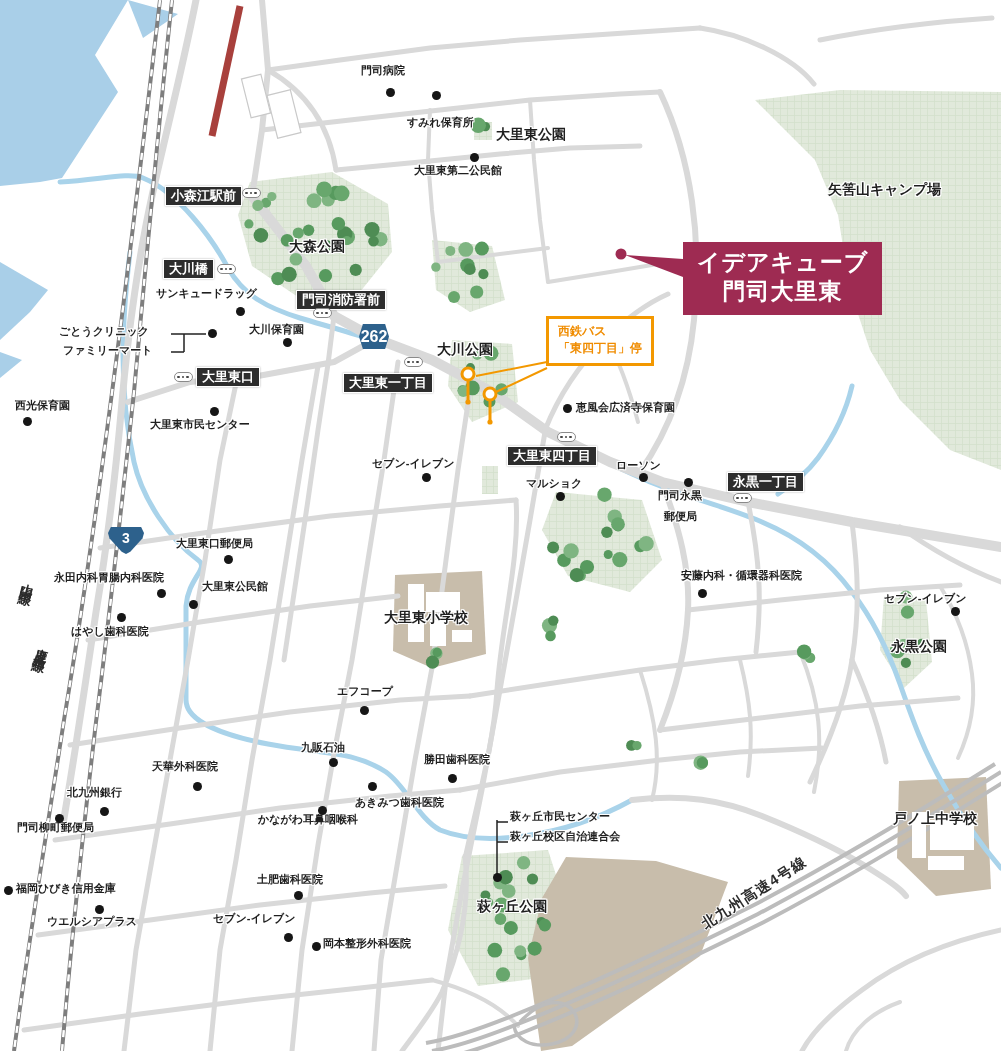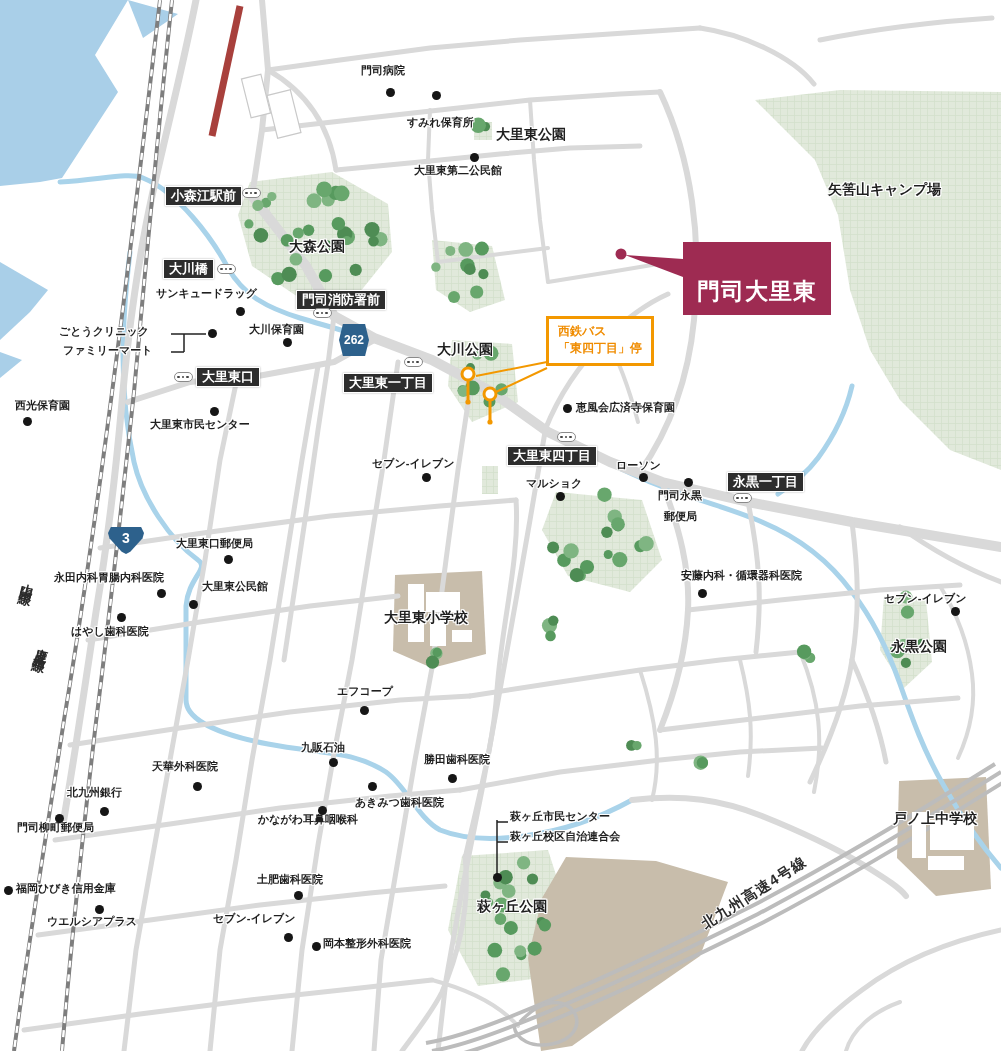--- a/index.html
+++ b/index.html
@@ -15,22 +15,22 @@
        padding:2px 5px 3px;border:1.5px solid #fff;white-space:nowrap;line-height:1;
        box-shadow:0 0 2px rgba(0,0,0,.3);}
   .dot{position:absolute;width:9px;height:9px;border-radius:50%;background:#161616;}
   .busstop{position:absolute;width:19px;height:10px;background:#fff;border:1px solid #8a8a8a;
        border-radius:5px;display:flex;align-items:center;justify-content:center;gap:2px;box-sizing:border-box;}
   .busstop i{width:2.5px;height:2.5px;background:#444;border-radius:50%;}
   .badge{position:absolute;background:#2d618c;color:#fff;font-weight:bold;
        display:flex;align-items:center;justify-content:center;}
   .badge.shield{width:36px;height:27px;font-size:14px;padding-bottom:5px;box-sizing:border-box;
        clip-path:polygon(8% 0,92% 0,100% 22%,96% 42%,62% 92%,50% 100%,38% 92%,4% 42%,0 22%);}
-  .badge.hex{width:30px;height:32px;font-size:12px;
-       clip-path:polygon(13% 0,87% 0,100% 50%,87% 100%,13% 100%,0 50%);}
+  .badge.hex{width:30px;height:25px;font-size:16px;
+       clip-path:polygon(13% 0,87% 0,100% 50%,87% 100%,13% 100%,0 50%);margin-left:20px;}
   .station{position:absolute;left:237px;top:86px;font-size:29px;font-weight:bold;color:#b5433e;
        letter-spacing:1px;white-space:nowrap;
        text-shadow:1px 0 0 #fff,-1px 0 0 #fff,0 1px 0 #fff,0 -1px 0 #fff;}
   .property{position:absolute;left:683px;top:242px;background:#9e2b52;color:#fff;
        padding:6px 14px 8px;font-size:23px;font-weight:bold;text-align:center;line-height:1.28;
        letter-spacing:1px;white-space:nowrap;}
   .busbox{position:absolute;left:546px;top:316px;background:#fff;border:3px solid #f39800;
        color:#f08c00;font-size:12px;font-weight:bold;padding:4px 9px 5px;line-height:1.45;white-space:nowrap;}
   .v-rail{position:absolute;writing-mode:vertical-rl;font-size:13px;font-weight:bold;color:#2b2b2b;
        letter-spacing:3px;white-space:nowrap;
@@ -280,21 +280,21 @@
     <line x1="490" y1="400" x2="490" y2="420" stroke-width="3"></line>
     <circle cx="490" cy="422" r="2.6" fill="#f39800" stroke="none"></circle>
   </g>
 
   <polygon fill="#9e2b52" points="683,259 683,277 625,255"></polygon>
   <circle cx="621" cy="254" r="5.5" fill="#9e2b52"></circle>
 </svg>
 
 
   <div class="property">
-    <br>
+    <span>イデアキューブ</span><br>
     <span>門司大里東</span>
   </div>
 
   <div class="busbox">
     <span>西鉄バス</span><br>
     <span>「東四丁目」停</span>
   </div>
 
   <div class="hwy">北九州高速4号線</div>
 <div class="lbl poi" style="left: 361px; top: 64px;">門司病院</div>

